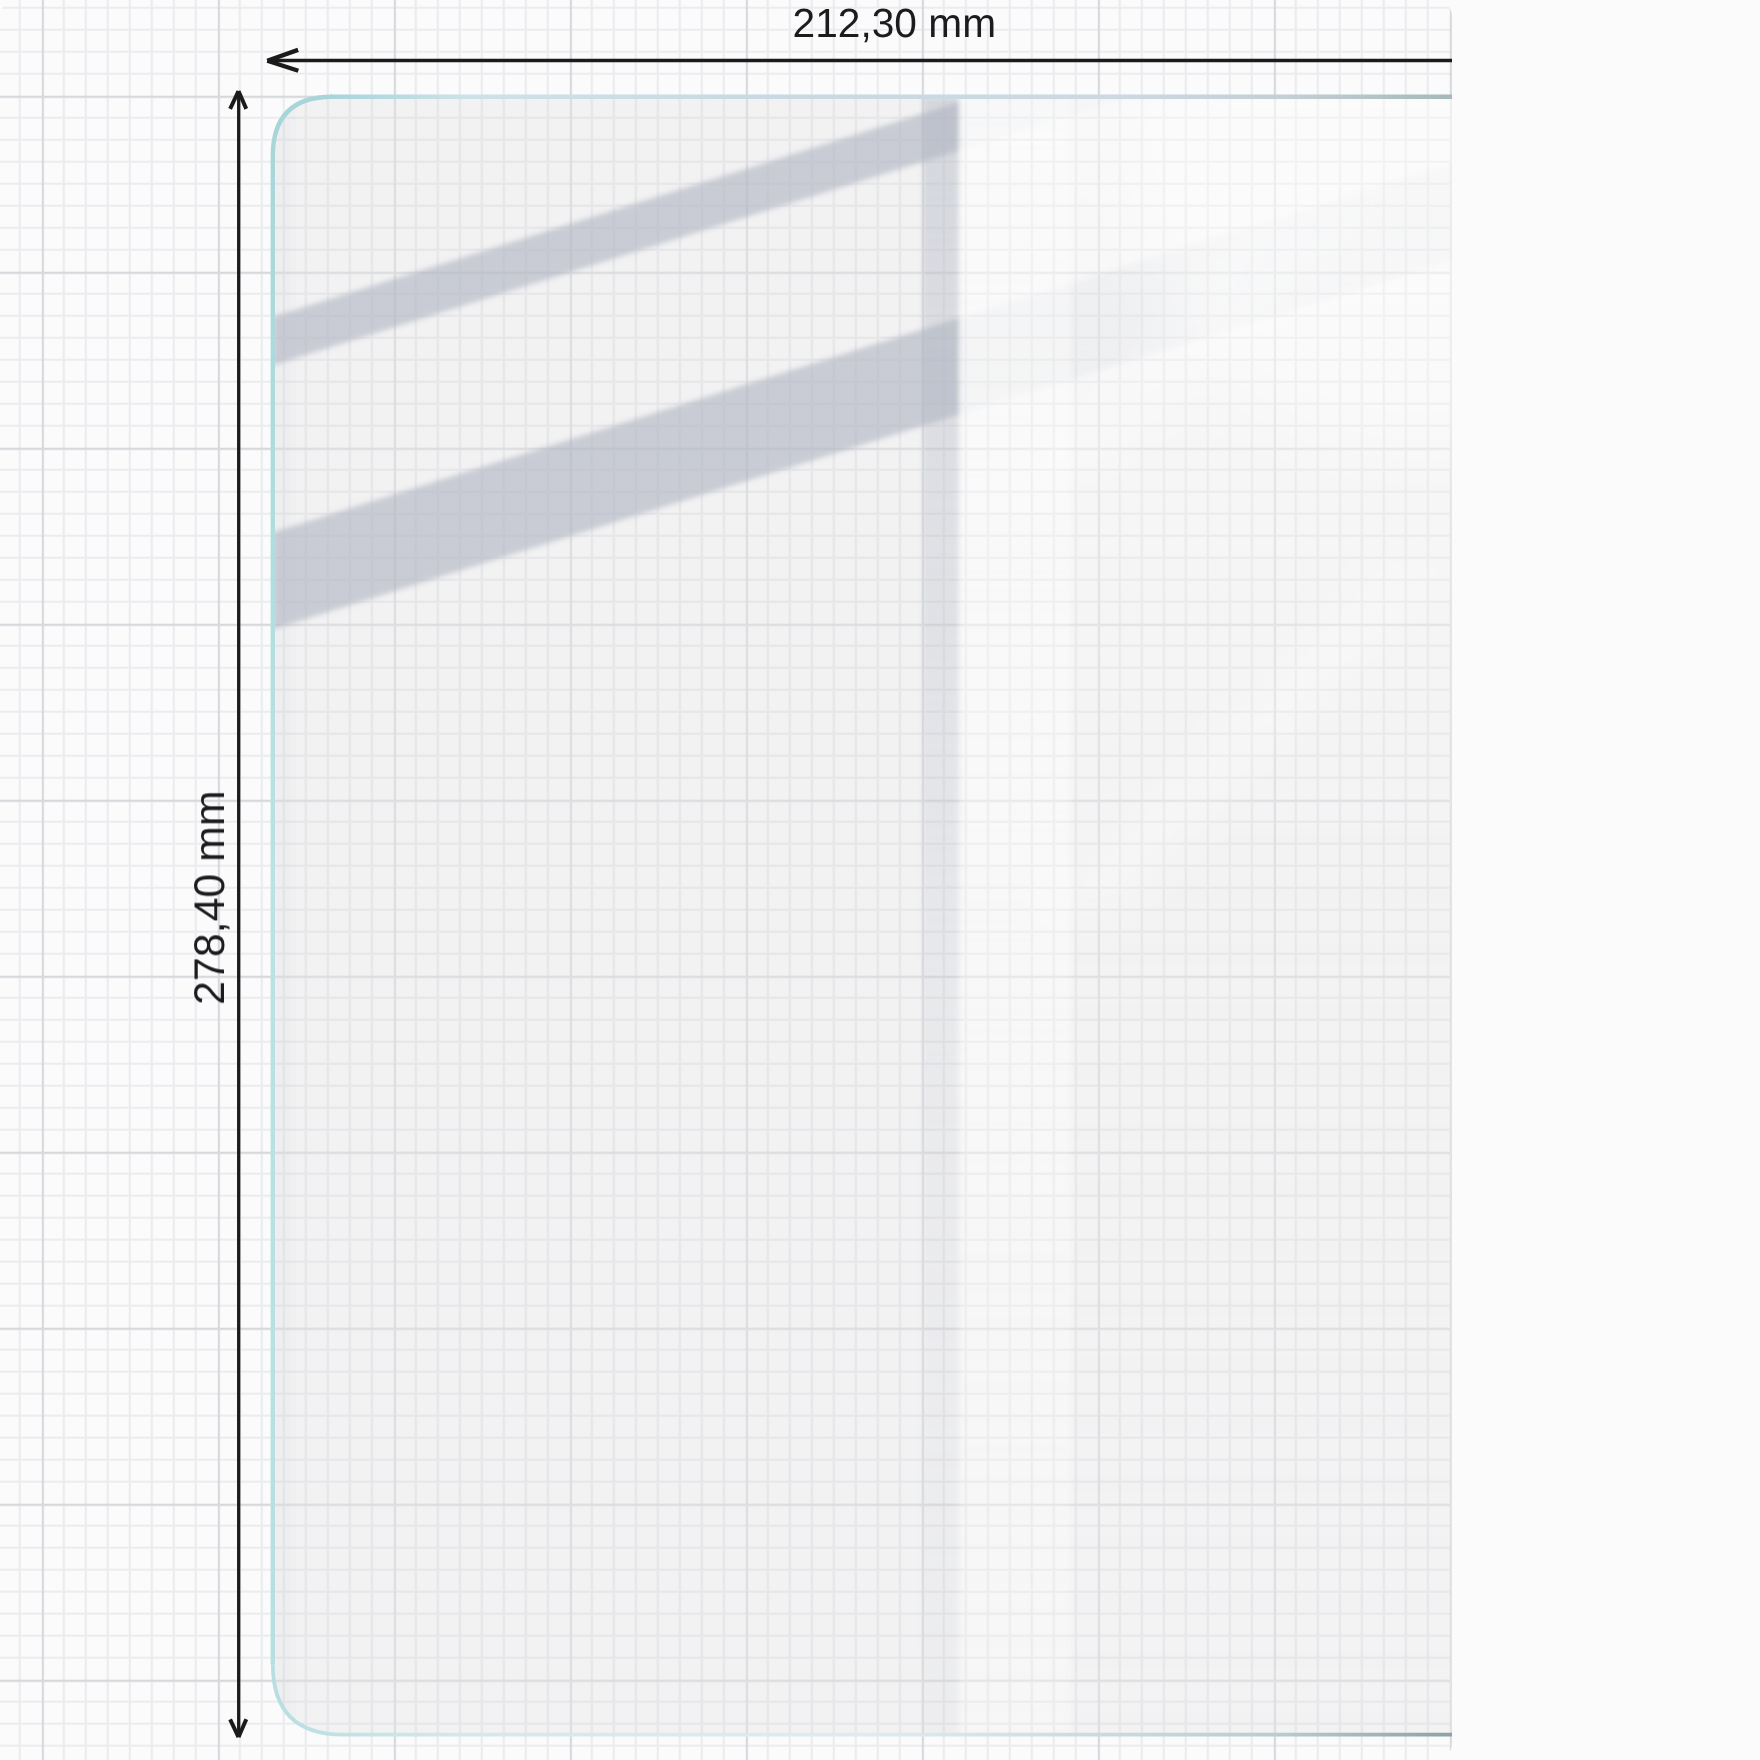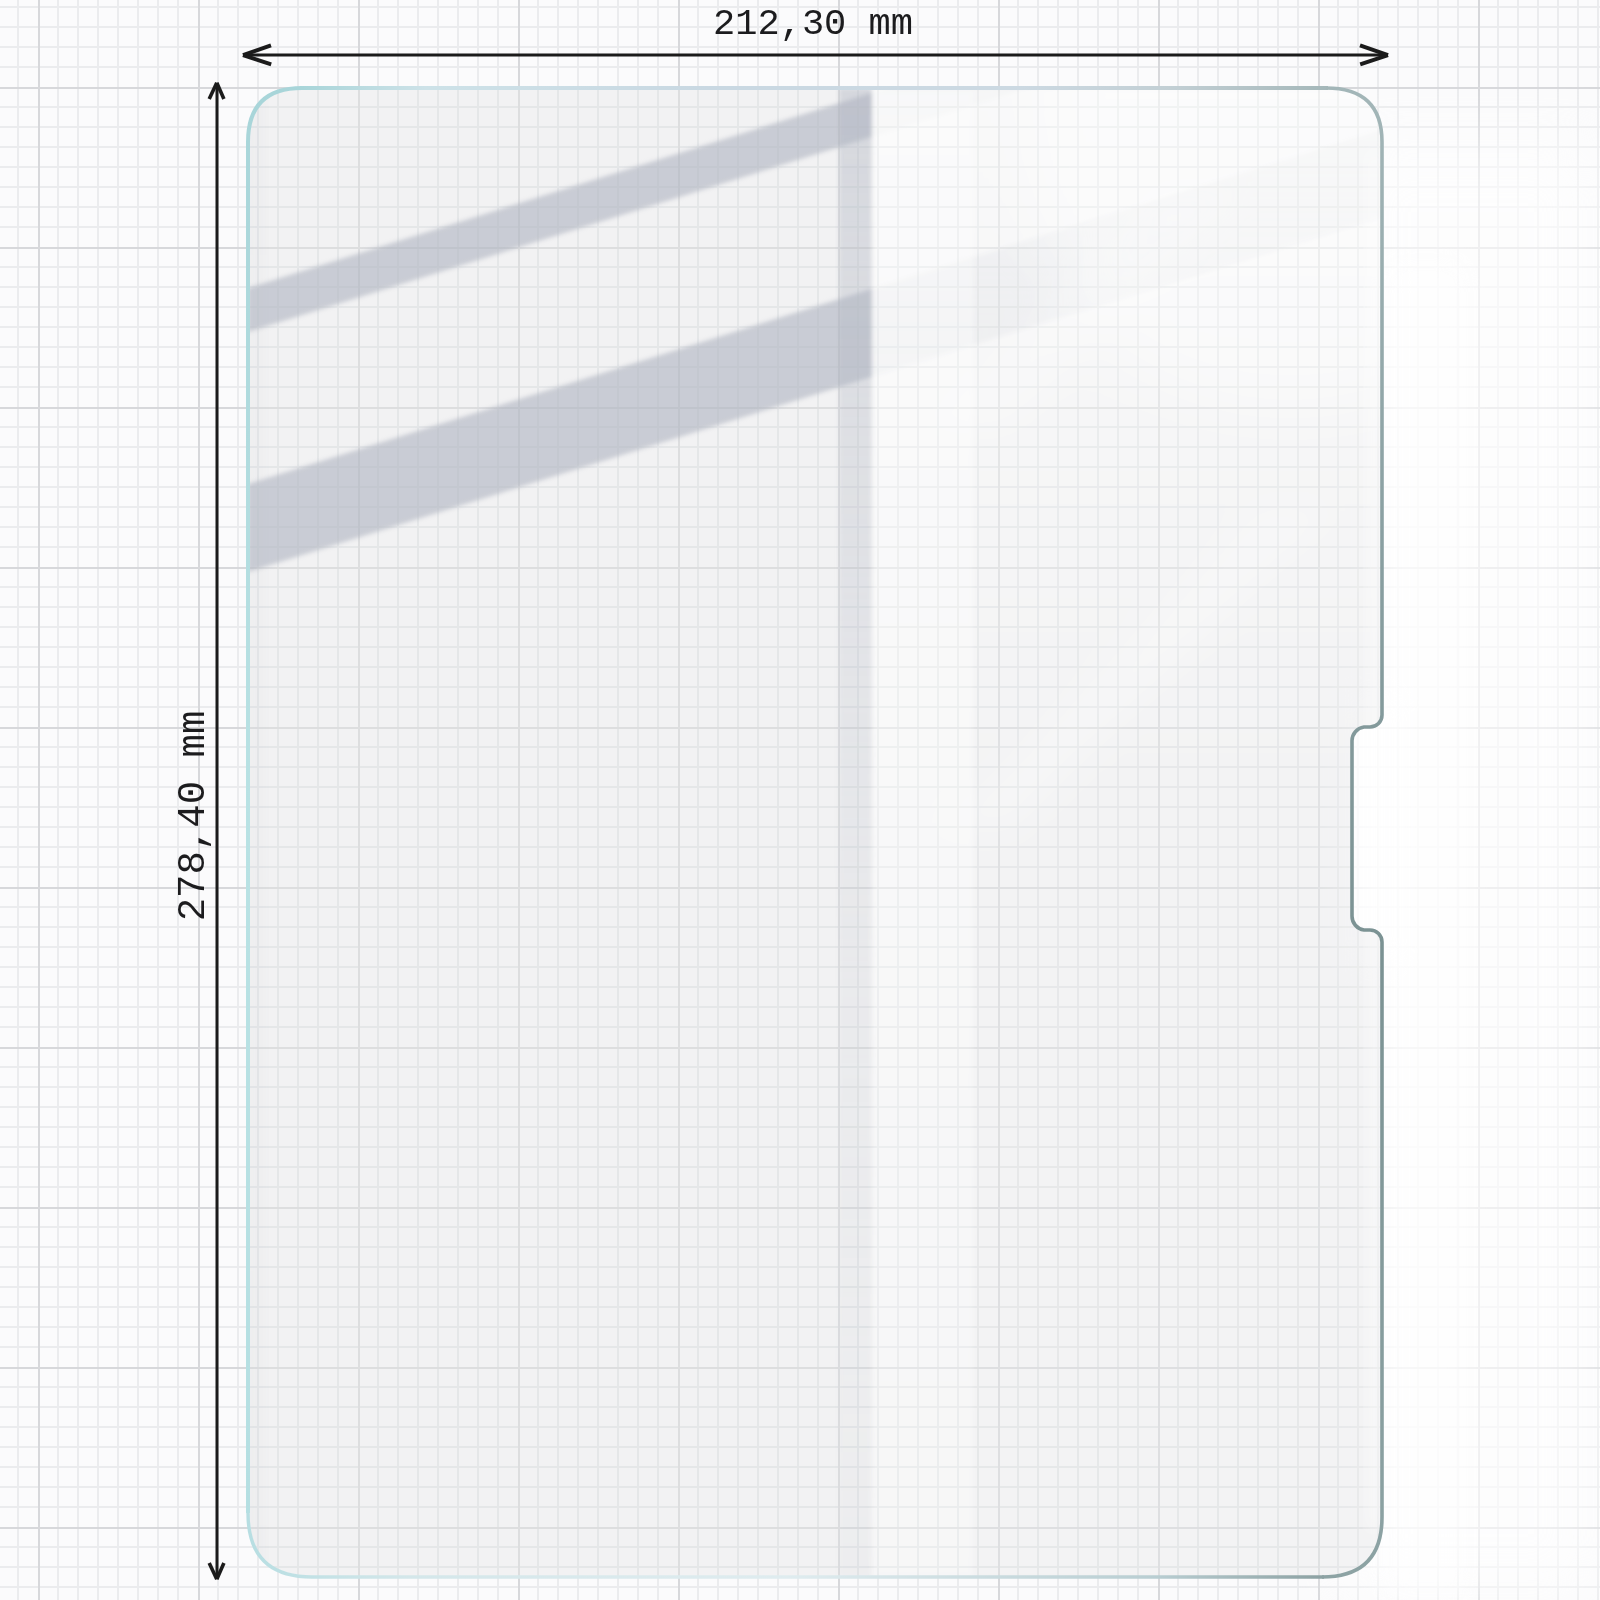--- a/index.html
+++ b/index.html
@@ -1,17 +1,17 @@
 <!DOCTYPE html>
 <html><head>
 <meta charset="utf-8">
 <style>
   html,body{margin:0;padding:0;background:#fbfbfc;}
-  #page{width:1600px;height:1600px;position:relative;overflow:hidden;
-        font-family:Liberation Mono, monospace;}
+  #page{width:1320px;height:1600px;position:relative;overflow:hidden;
+        font-family:Liberation Sans, sans-serif;border-radius:15px;}
   svg{display:block;}
 </style>
 </head>
 <body>
 <div id="page">
 <svg width="1600" height="1600" viewBox="0 0 1600 1600" xmlns="http://www.w3.org/2000/svg">
   <defs>
     <pattern id="grid" width="160" height="160" patternUnits="userSpaceOnUse" x="38" y="87">
       <rect width="160" height="160" fill="none"></rect>
       <g stroke="#ebecee" stroke-width="2">

